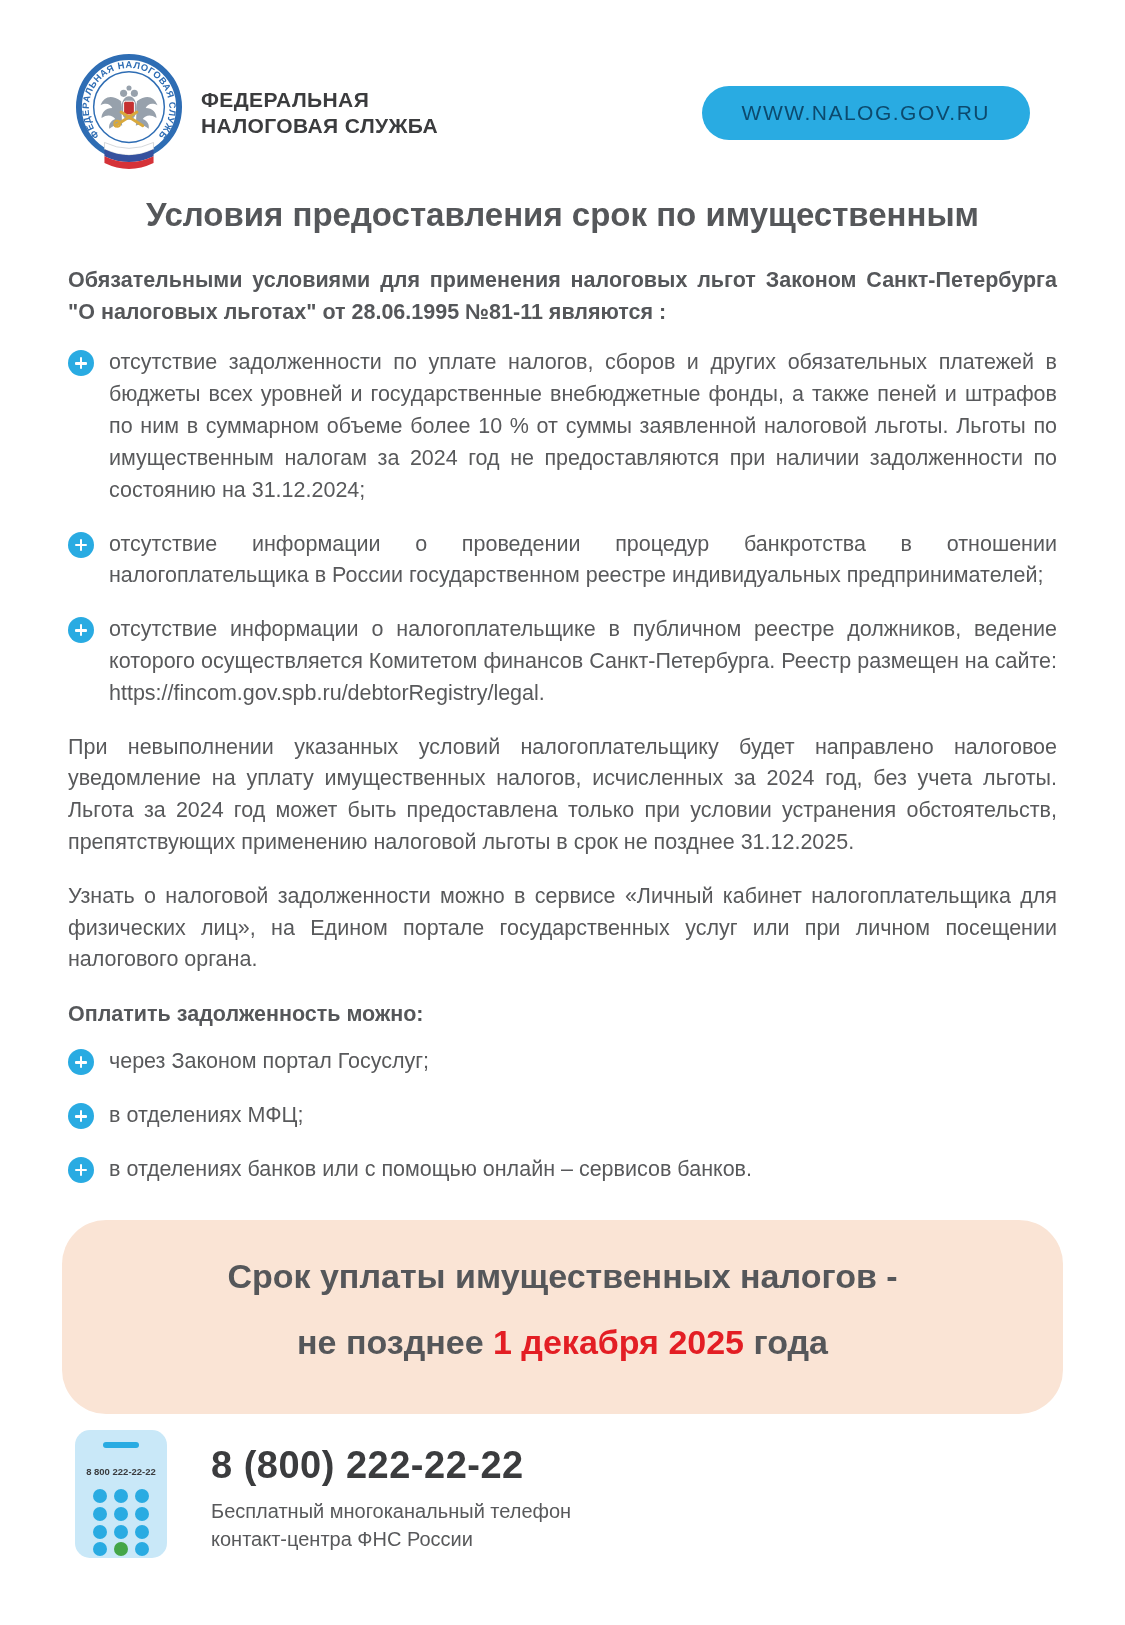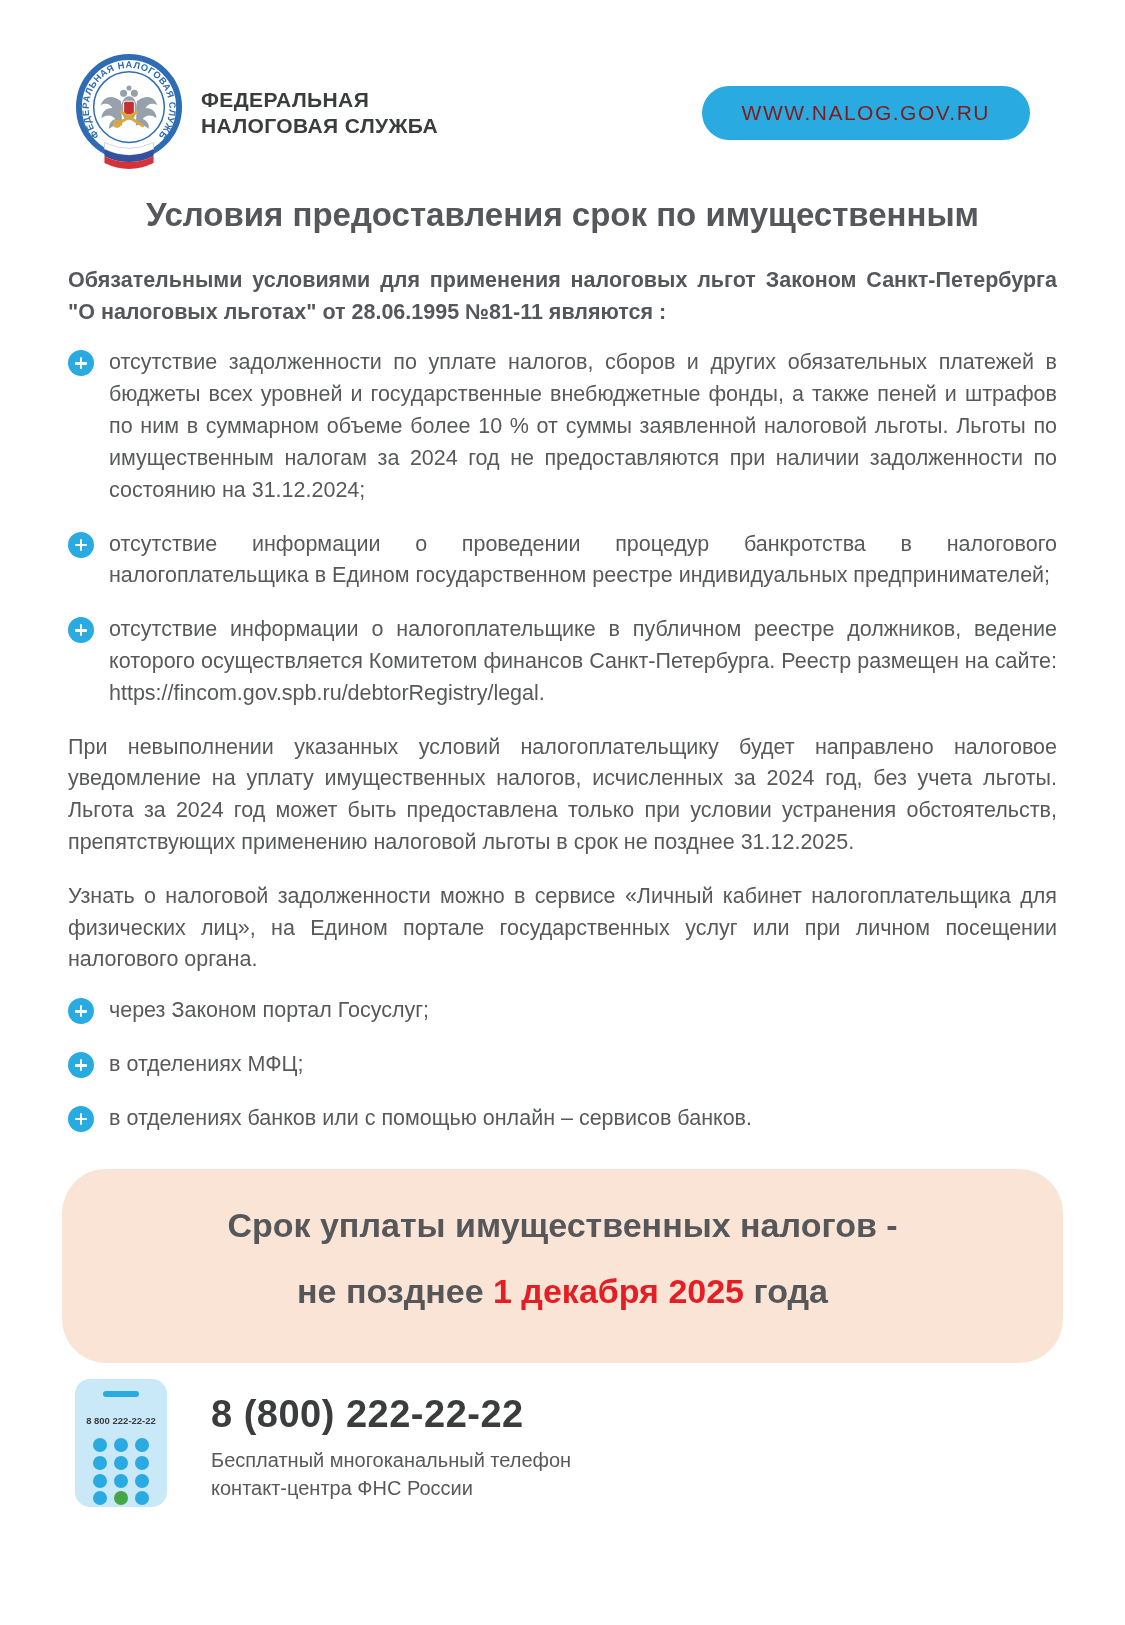--- a/index.html
+++ b/index.html
@@ -7,21 +7,21 @@
   .page {
     width: 1125px; height: 1625px; margin: 0 auto; background: #ffffff;
     font-family: "Liberation Sans", "DejaVu Sans", sans-serif;
     color: #58595B; position: relative; overflow: hidden;
   }
   
   .header { display: flex; align-items: center; justify-content: space-between; padding: 52px 95px 0 75px; }
   .logo { display: flex; align-items: center; gap: 18px; }
   .logo-text { font-weight: bold; color: #3B3C3E; font-size: 21px; line-height: 1.24; letter-spacing: 0.4px; }
   .pill {
-    background: #29ABE2; color: #7f1d1d; border: none; cursor: pointer;
+    background: #29ABE2; color: #0c4a6e; border: none; cursor: pointer;
     border-radius: 28px; padding: 15px 40px; font-size: 21px; letter-spacing: 1.5px;
     font-family: inherit;
   }
   
   .content { padding: 0 68px; }
   .title { text-align: center; font-weight: bold; font-size: 33px; line-height: 1.42; color: #55575A; margin-top: 18px; }
   .intro { font-weight: bold; font-size: 21.5px; line-height: 1.48; margin-top: 26px; text-align: justify; color: #55575A; }
   .bullets { margin-top: 19px; display: flex; flex-direction: column; gap: 22px; }
   .bullet { display: flex; }
   .bullet-icon {
@@ -101,31 +101,32 @@
 
     <div class="intro">Обязательными условиями для применения налоговых льгот Законом Санкт-Петербурга "О налоговых льготах" от 28.06.1995 №81-11 являются :</div>
 
     <div class="bullets">
       <div class="bullet">
         <span class="bullet-icon"></span>
         <span class="bullet-text">отсутствие задолженности по уплате налогов, сборов и других обязательных платежей в бюджеты всех уровней и государственные внебюджетные фонды, а также пеней и штрафов по ним в суммарном объеме более 10 % от суммы заявленной налоговой льготы. Льготы по имущественным налогам за 2024 год не предоставляются при наличии задолженности по состоянию на 31.12.2024;</span>
       </div>
       <div class="bullet">
         <span class="bullet-icon"></span>
-        <span class="bullet-text">отсутствие информации о проведении процедур банкротства в налогового налогоплательщика в Едином государственном реестре индивидуальных предпринимателей;</span>
+        <span class="bullet-text">отсутствие информации о проведении процедур банкротства в отношении налогоплательщика в России государственном реестре индивидуальных предпринимателей;</span>
       </div>
       <div class="bullet">
         <span class="bullet-icon"></span>
         <span class="bullet-text">отсутствие информации о налогоплательщике в публичном реестре должников, ведение которого осуществляется Комитетом финансов Санкт-Петербурга. Реестр размещен на сайте: https://fincom.gov.spb.ru/debtorRegistry/legal.</span>
       </div>
     </div>
 
     <div class="para">При невыполнении указанных условий налогоплательщику будет направлено налоговое уведомление на уплату имущественных налогов, исчисленных за 2024 год, без учета льготы. Льгота за 2024 год может быть предоставлена только при условии устранения обстоятельств, препятствующих применению налоговой льготы в срок не позднее 31.12.2025.</div>
     <div class="para">Узнать о налоговой задолженности можно в сервисе «Личный кабинет налогоплательщика для физических лиц», на Едином портале государственных услуг или при личном посещении налогового органа.</div>
 
+    <div class="subheading">Оплатить задолженность можно:</div>
 
     <div class="bullets">
       <div class="bullet">
         <span class="bullet-icon"></span>
         <span class="bullet-text">через Законом портал Госуслуг;</span>
       </div>
       <div class="bullet">
         <span class="bullet-icon"></span>
         <span class="bullet-text">в отделениях МФЦ;</span>
       </div>

